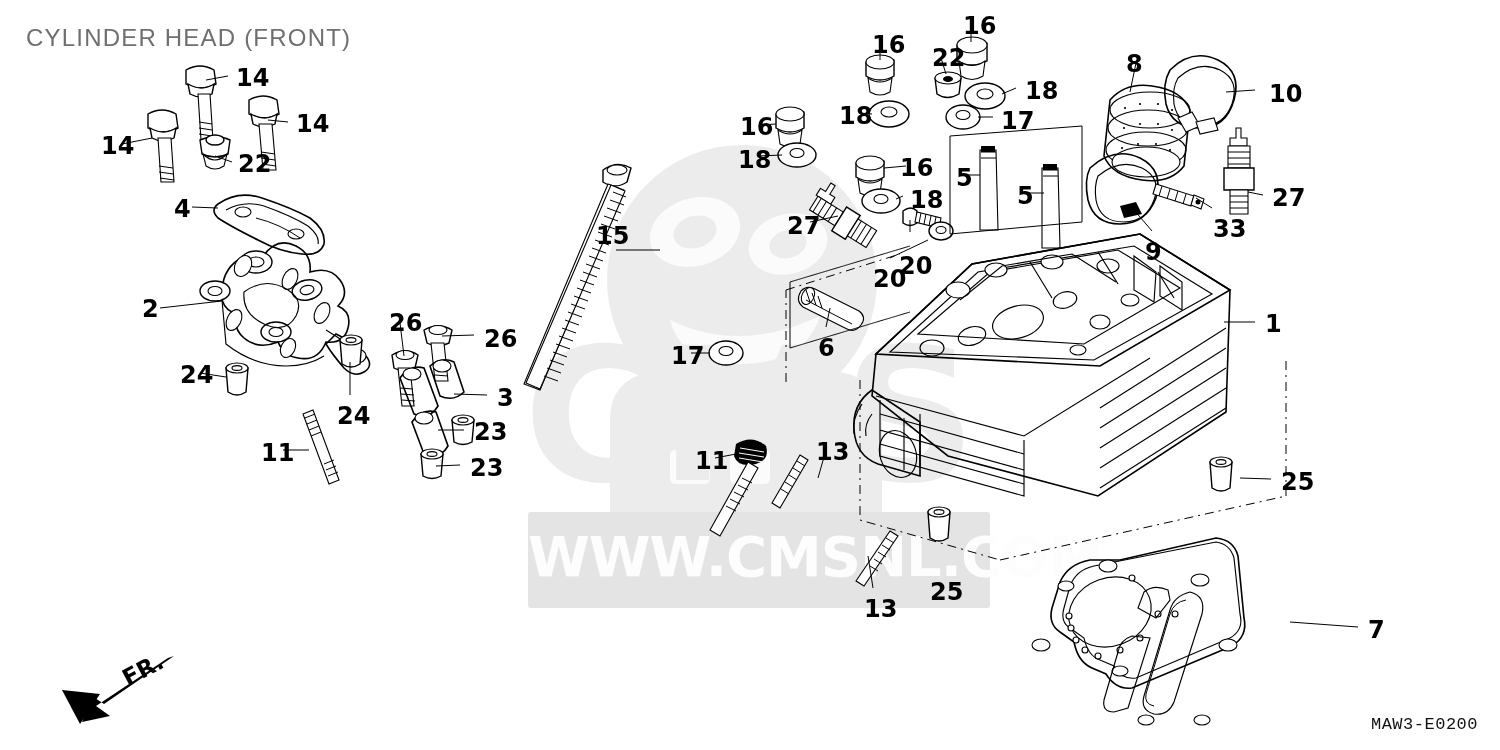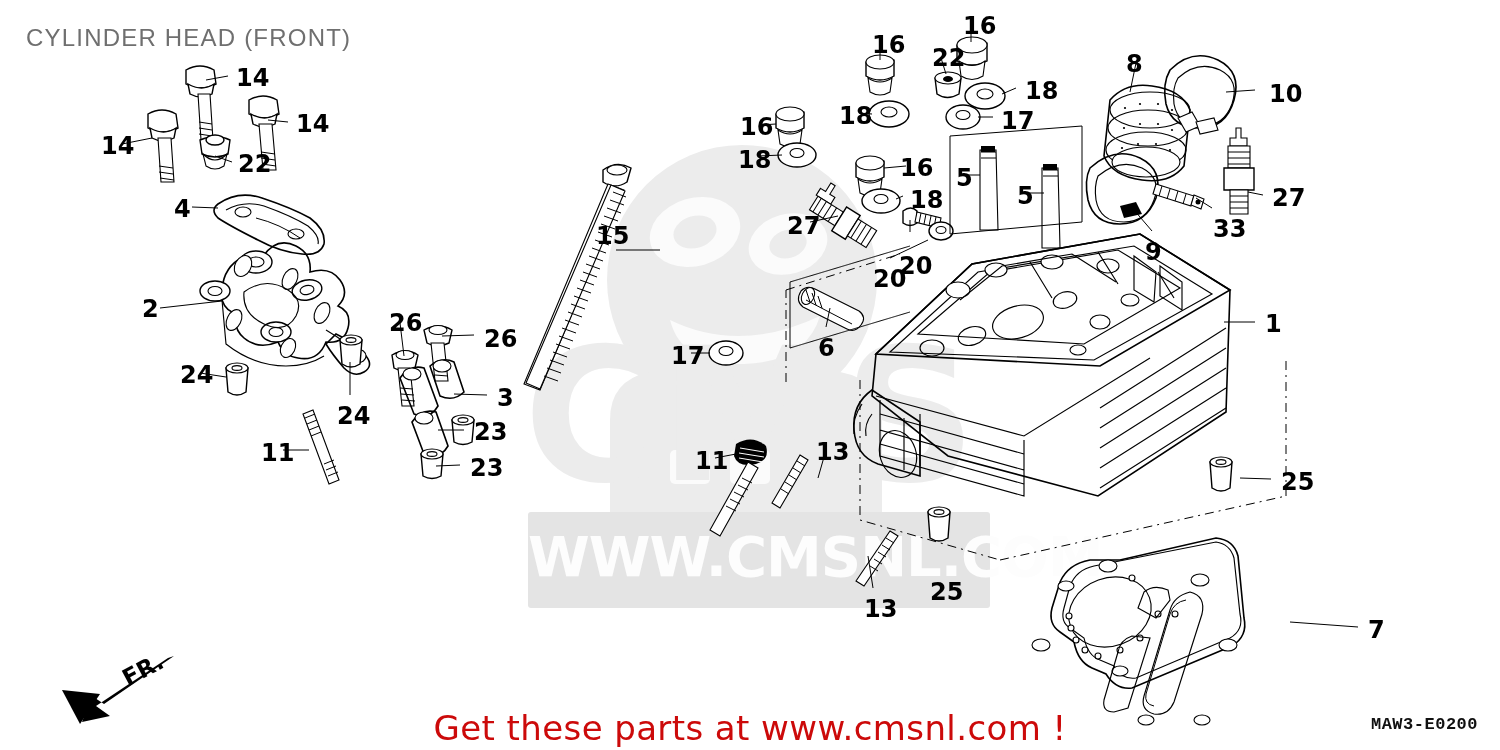--- a/index.html
+++ b/index.html
@@ -13,21 +13,21 @@
   .title{
     position:absolute;left:26px;top:24px;
     font-size:24px;letter-spacing:1.2px;color:#6f6f6f;
     font-weight:400;white-space:nowrap;
   }
 
   
   .diagcode{
     position:absolute;right:22px;bottom:16px;
     font-family:"Liberation Mono",monospace;
-    font-size:17px;font-weight:700;color:#111;letter-spacing:.5px;
+    font-size:17px;font-weight:400;color:#111;letter-spacing:.5px;
   }
 
   
   .promo{
     position:absolute;left:0;bottom:2px;width:1500px;text-align:center;
     font-size:34px;color:#cc0a0a;font-weight:400;letter-spacing:.4px;
     font-family:"DejaVu Sans",sans-serif;
   }
   .fr-label{
     position:absolute;left:118px;top:668px;
@@ -593,16 +593,15 @@
   <div class="num" style="left:1017px;top:184px;">5</div>
   <div class="num" style="left:1126px;top:52px;">8</div>
   <div class="num" style="left:1269px;top:82px;">10</div>
   <div class="num" style="left:1145px;top:240px;">9</div>
   <div class="num" style="left:1213px;top:217px;">33</div>
   <div class="num" style="left:1265px;top:312px;">1</div>
   <div class="num" style="left:1281px;top:470px;">25</div>
   <div class="num" style="left:930px;top:580px;">25</div>
   <div class="num" style="left:1368px;top:618px;">7</div>
 
-  <div class="promo">Get these parts at www.cmsnl.com !</div>
   <div class="diagcode">MAW3-E0200</div>
 
 </div>
 
 </body></html>

